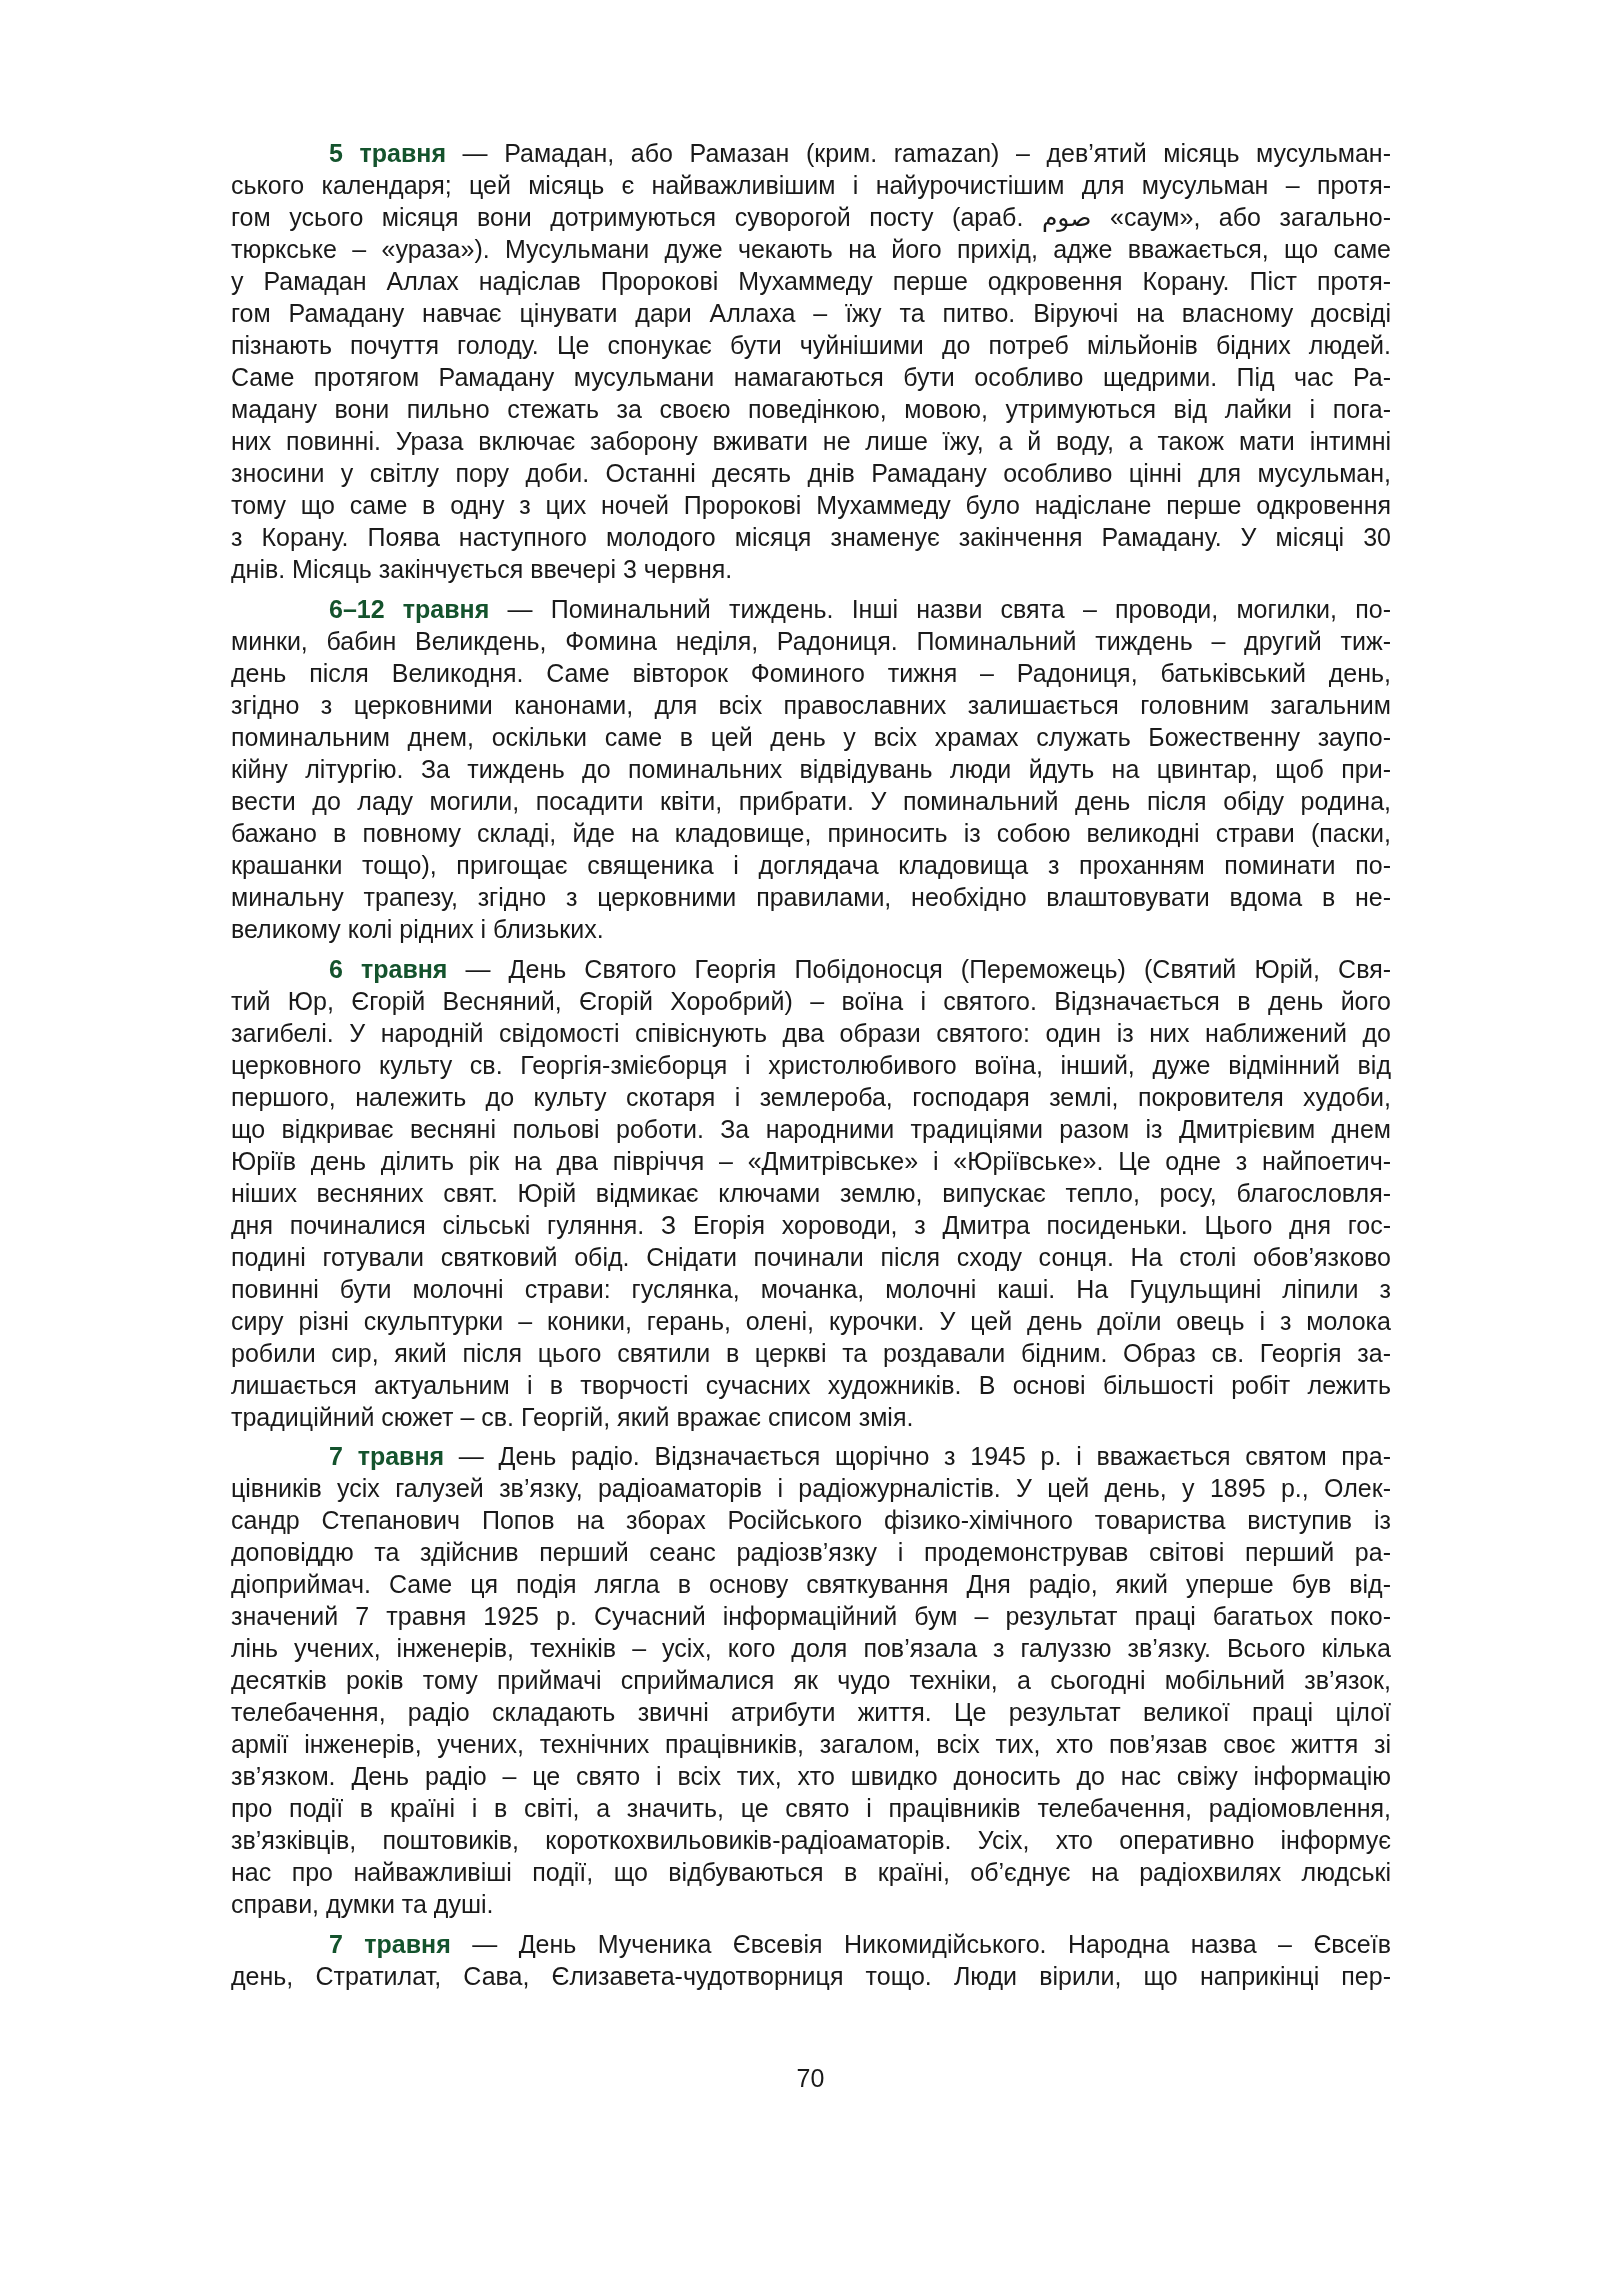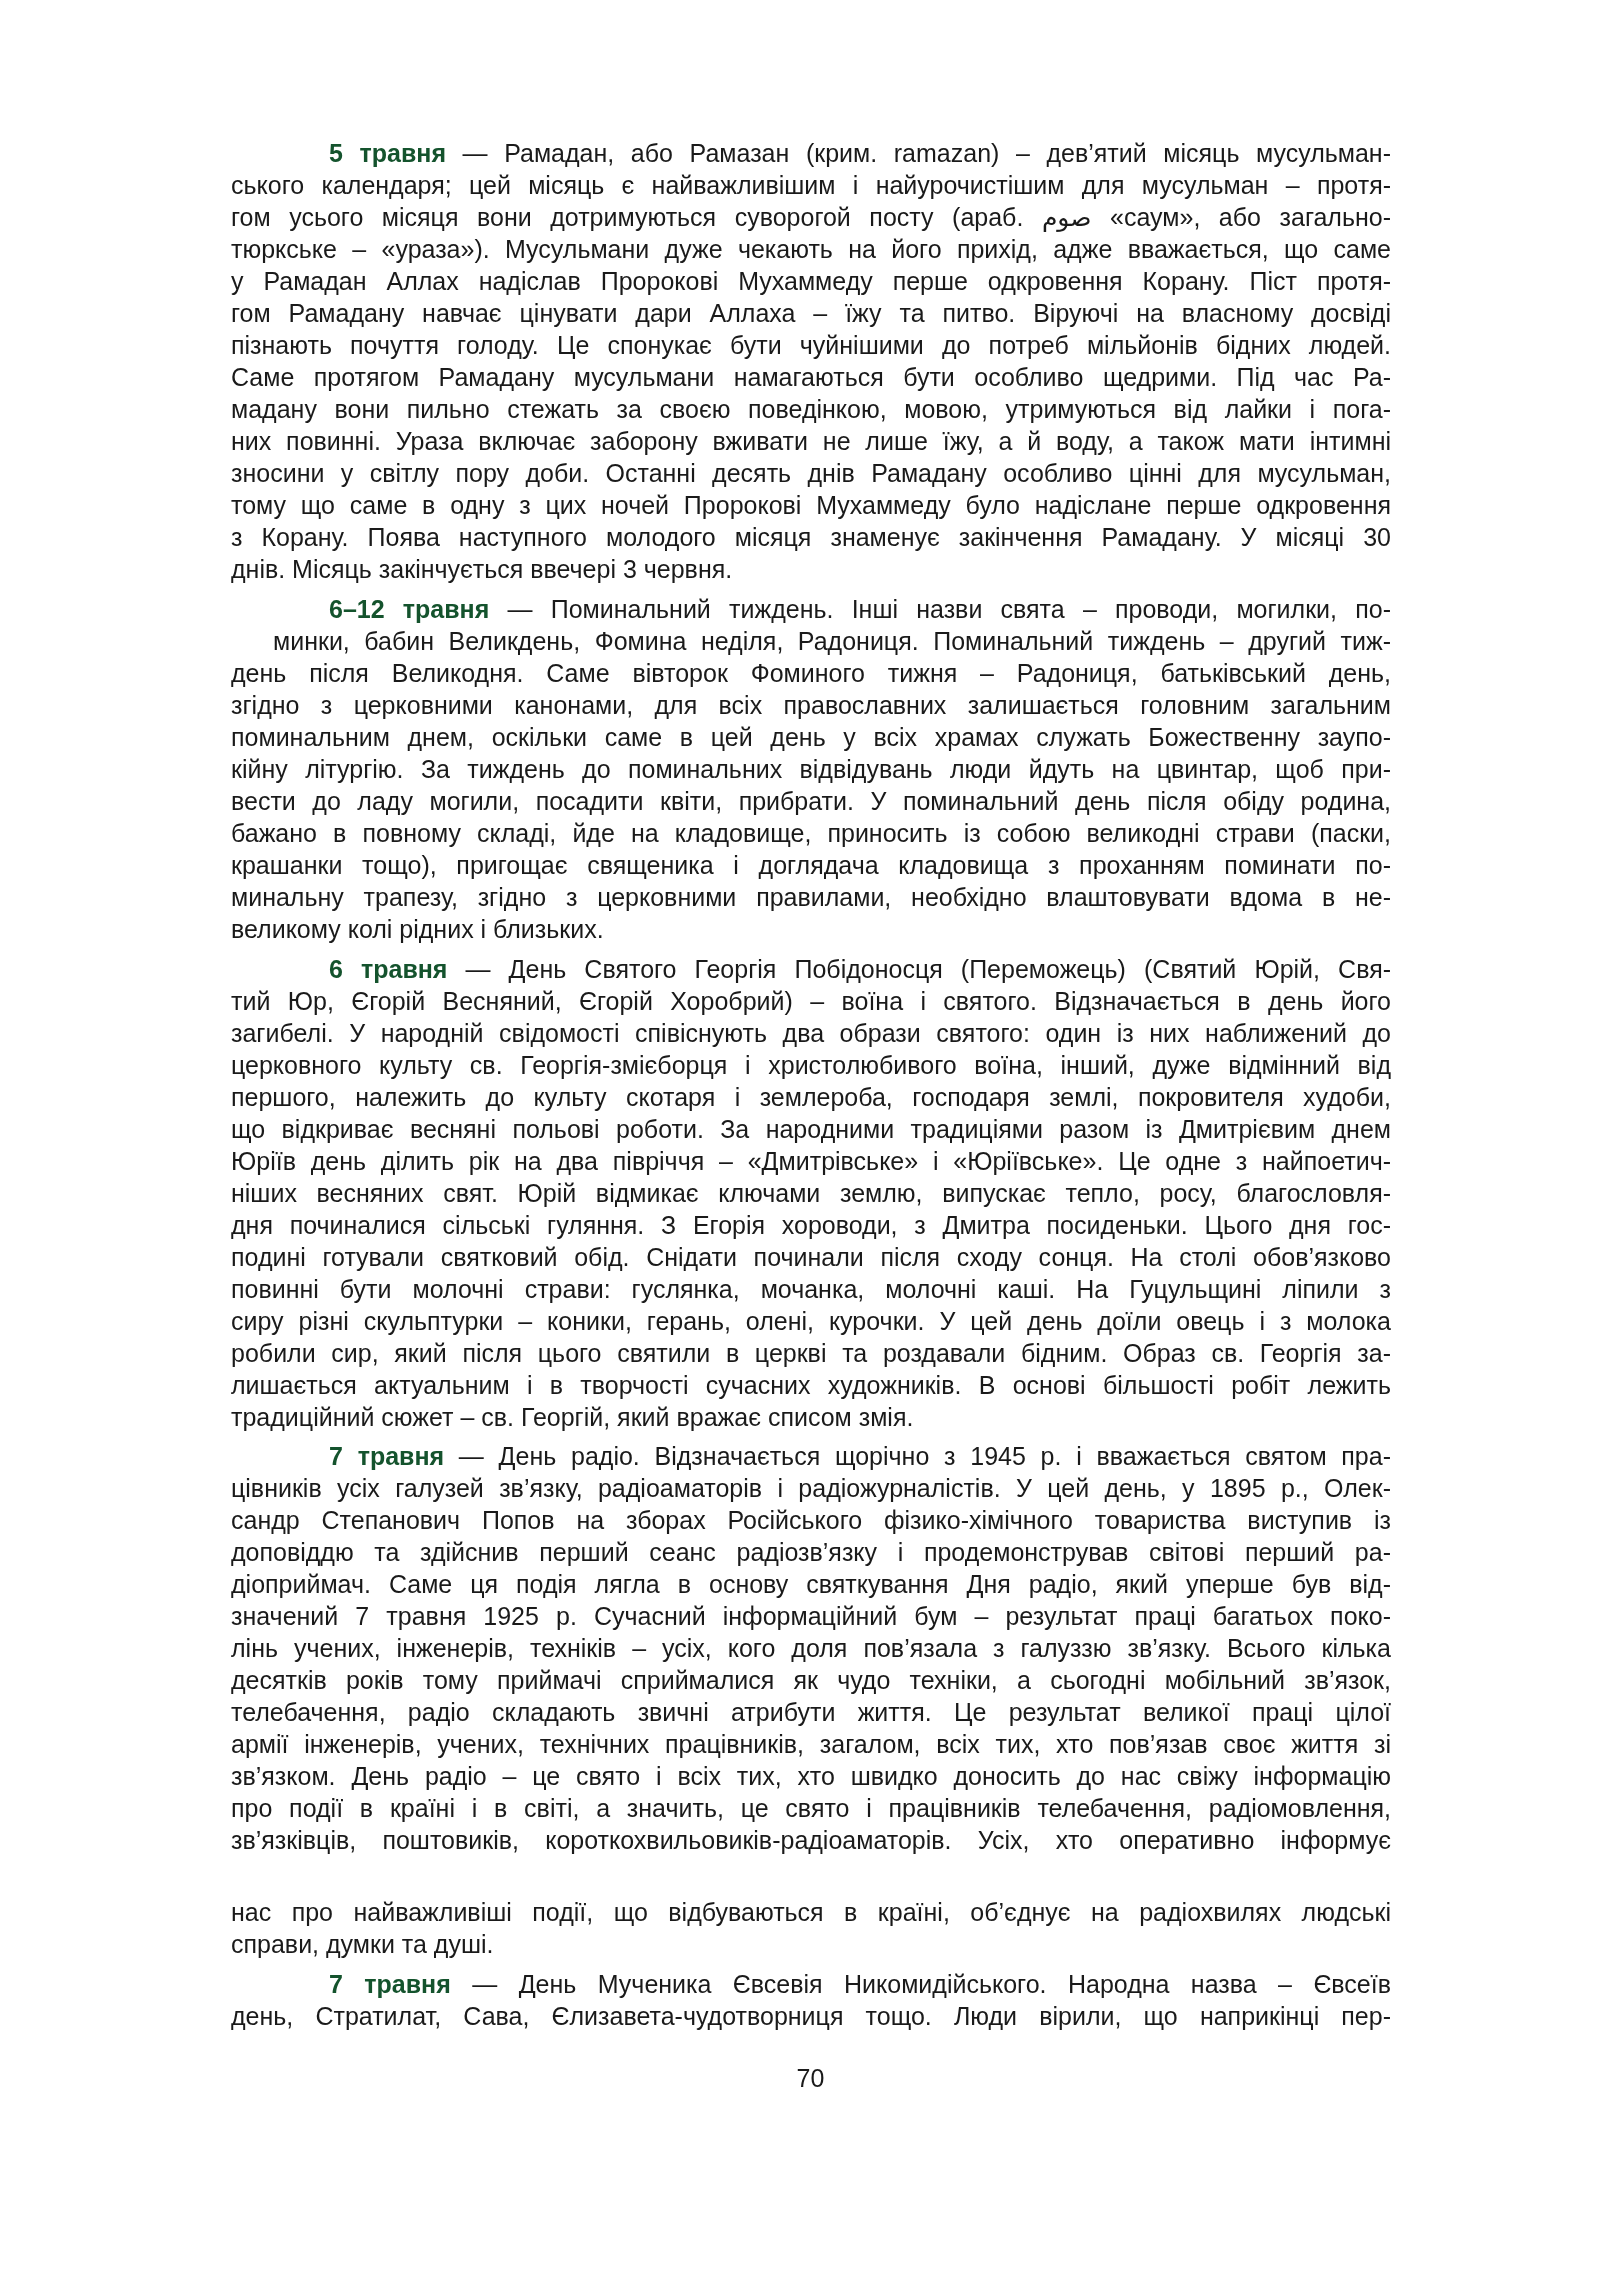--- a/index.html
+++ b/index.html
@@ -34,21 +34,21 @@
       <span class="line" style="white-space: normal; overflow: hidden;">Саме протягом Рамадану мусульмани намагаються бути особливо щедрими. Під час Ра-</span>
       <span class="line" style="white-space: normal; overflow: hidden;">мадану вони пильно стежать за своєю поведінкою, мовою, утримуються від лайки і пога-</span>
       <span class="line" style="white-space: normal; overflow: hidden;">них повинні. Ураза включає заборону вживати не лише їжу, а й воду, а також мати інтимні</span>
       <span class="line" style="white-space: normal; overflow: hidden;">зносини у світлу пору доби. Останні десять днів Рамадану особливо цінні для мусульман,</span>
       <span class="line" style="white-space: normal; overflow: hidden;">тому що саме в одну з цих ночей Пророкові Мухаммеду було надіслане перше одкровення</span>
       <span class="line" style="white-space: normal; overflow: hidden;">з Корану. Поява наступного молодого місяця знаменує закінчення Рамадану. У місяці 30</span>
       <span class="line last" style="white-space: normal; overflow: hidden;">днів. Місяць закінчується ввечері 3 червня.</span>
     </div>
     <div class="para">
       <span class="line first" style="white-space: normal; overflow: hidden;"><span class="date">6–12 травня</span><span> — Поминальний тиждень. Інші назви свята – проводи, могилки, по-</span></span>
-      <span class="line" style="white-space: normal; overflow: hidden; margin-left: 42px;">минки, бабин Великдень, Фомина неділя, Радониця. Поминальний тиждень – другий тиж-</span>
+      <span class="line" style="white-space: normal; overflow: hidden;">минки, бабин Великдень, Фомина неділя, Радониця. Поминальний тиждень – другий тиж-</span>
       <span class="line" style="white-space: normal; overflow: hidden;">день після Великодня. Саме вівторок Фоминого тижня – Радониця, батьківський день,</span>
       <span class="line" style="white-space: normal; overflow: hidden;">згідно з церковними канонами, для всіх православних залишається головним загальним</span>
       <span class="line" style="white-space: normal; overflow: hidden;">поминальним днем, оскільки саме в цей день у всіх храмах служать Божественну заупо-</span>
       <span class="line" style="white-space: normal; overflow: hidden;">кійну літургію. За тиждень до поминальних відвідувань люди йдуть на цвинтар, щоб при-</span>
       <span class="line" style="white-space: normal; overflow: hidden;">вести до ладу могили, посадити квіти, прибрати. У поминальний день після обіду родина,</span>
       <span class="line" style="white-space: normal; overflow: hidden;">бажано в повному складі, йде на кладовище, приносить із собою великодні страви (паски,</span>
       <span class="line" style="white-space: normal; overflow: hidden;">крашанки тощо), пригощає священика і доглядача кладовища з проханням поминати по-</span>
       <span class="line" style="white-space: normal; overflow: hidden;">минальну трапезу, згідно з церковними правилами, необхідно влаштовувати вдома в не-</span>
       <span class="line last" style="white-space: normal; overflow: hidden;">великому колі рідних і близьких.</span>
     </div>
@@ -76,21 +76,21 @@
       <span class="line" style="white-space: normal; overflow: hidden;">доповіддю та здійснив перший сеанс радіозв’язку і продемонстрував світові перший ра-</span>
       <span class="line" style="white-space: normal; overflow: hidden;">діоприймач. Саме ця подія лягла в основу святкування Дня радіо, який уперше був від-</span>
       <span class="line" style="white-space: normal; overflow: hidden;">значений 7 травня 1925 р. Сучасний інформаційний бум – результат праці багатьох поко-</span>
       <span class="line" style="white-space: normal; overflow: hidden;">лінь учених, інженерів, техніків – усіх, кого доля пов’язала з галуззю зв’язку. Всього кілька</span>
       <span class="line" style="white-space: normal; overflow: hidden;">десятків років тому приймачі сприймалися як чудо техніки, а сьогодні мобільний зв’язок,</span>
       <span class="line" style="white-space: normal; overflow: hidden;">телебачення, радіо складають звичні атрибути життя. Це результат великої праці цілої</span>
       <span class="line" style="white-space: normal; overflow: hidden;">армії інженерів, учених, технічних працівників, загалом, всіх тих, хто пов’язав своє життя зі</span>
       <span class="line" style="white-space: normal; overflow: hidden;">зв’язком. День радіо – це свято і всіх тих, хто швидко доносить до нас свіжу інформацію</span>
       <span class="line" style="white-space: normal; overflow: hidden;">про події в країні і в світі, а значить, це свято і працівників телебачення, радіомовлення,</span>
       <span class="line" style="white-space: normal; overflow: hidden;">зв’язківців, поштовиків, короткохвильовиків-радіоаматорів. Усіх, хто оперативно інформує</span>
-      <span class="line" style="white-space: normal; overflow: hidden; margin-top: 40px;">нас про найважливіші події, що відбуваються в країні, об’єднує на радіохвилях людські</span>
+      <span class="line" style="white-space: normal; overflow: hidden;">нас про найважливіші події, що відбуваються в країні, об’єднує на радіохвилях людські</span>
       <span class="line last" style="white-space: normal; overflow: hidden;">справи, думки та душі.</span>
     </div>
     <div class="para">
       <span class="line first" style="white-space: normal; overflow: hidden;"><span class="date">7 травня</span><span> — День Мученика Євсевія Никомидійського. Народна назва – Євсеїв</span></span>
       <span class="line" style="white-space: normal; overflow: hidden;">день, Стратилат, Сава, Єлизавета-чудотворниця тощо. Люди вірили, що наприкінці пер-</span>
     </div>
   </div>
 <div class="page-number">70</div>
 
 

